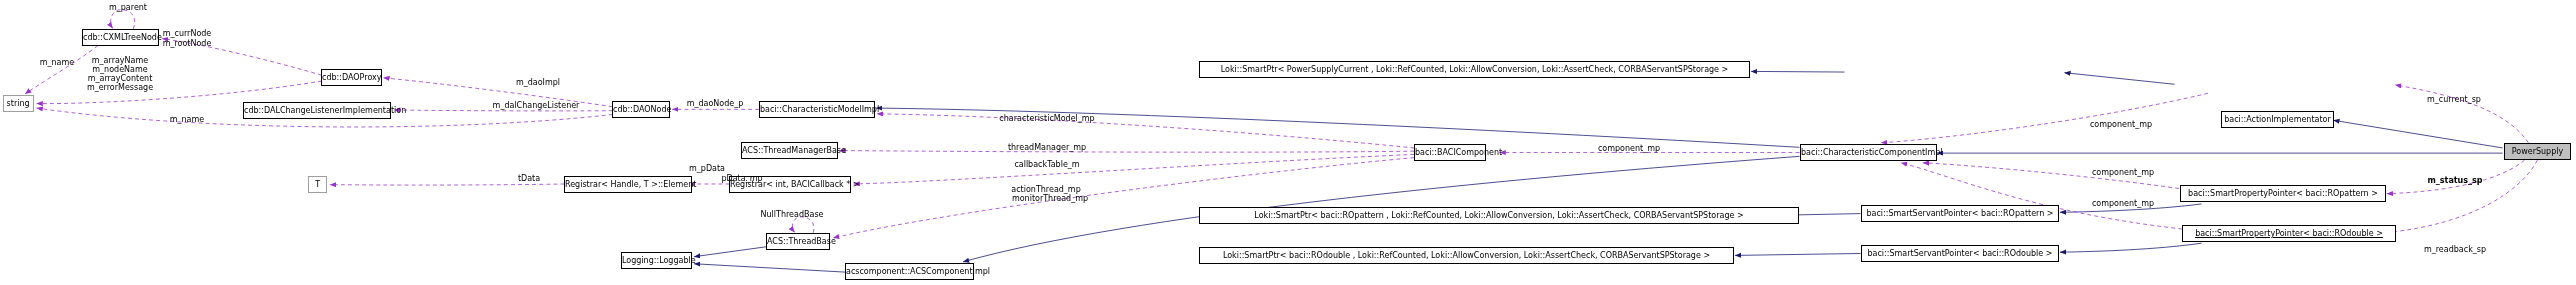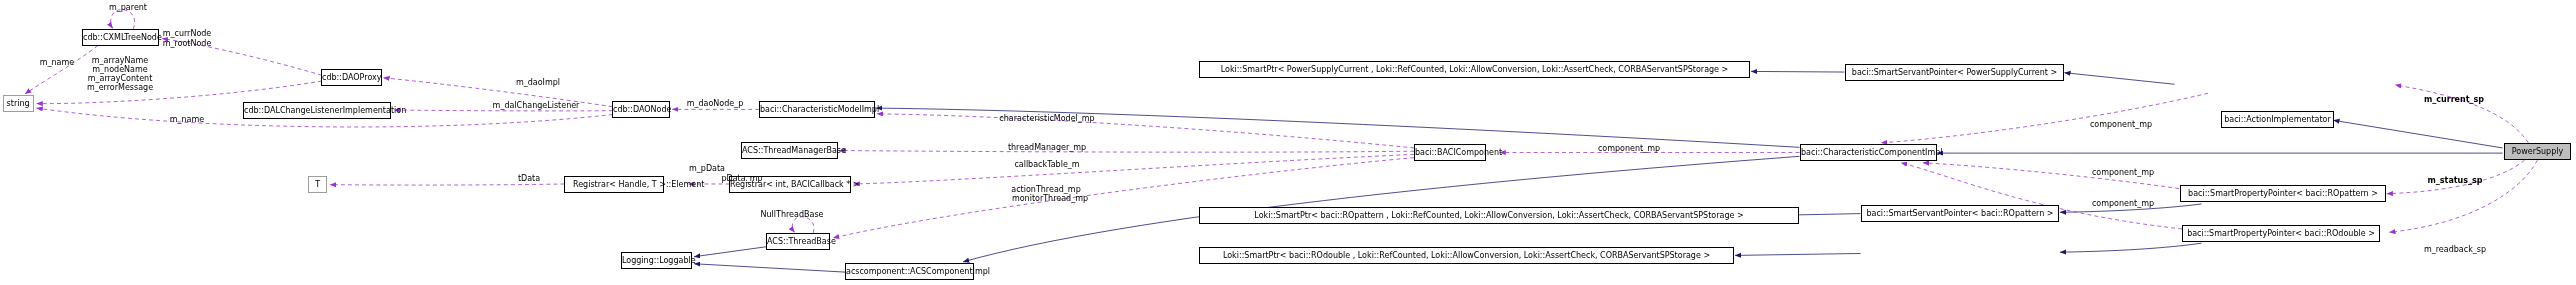--- a/index.html
+++ b/index.html
@@ -65,36 +65,36 @@
       <path d="M1132,286 L1068,286" class="edge usage" marker-end="url(#arrow-usage)"></path>
       <path d="M875,286 C760,288 600,288 511,287" class="edge usage" marker-end="url(#arrow-usage)"></path>
     </svg>
 <div class="node external" style="left: 2.6px; top: 95px; width: 31px;">string</div>
     <div class="node" style="left: 82px; top: 29px; width: 77px;">cdb::CXMLTreeNode</div>
     <div class="node" style="left: 321px; top: 69px; width: 61px;">cdb::DAOProxy</div>
     <div class="node" style="left: 243px; top: 102px; width: 148px;">cdb::DALChangeListenerImplementation</div>
     <div class="node" style="left: 612px; top: 101px; width: 58px;">cdb::DAONode</div>
     <div class="node" style="left: 759px; top: 101px; width: 116px;">baci::CharacteristicModelImpl</div>
     <div class="node" style="left: 741px; top: 142px; width: 97px;">ACS::ThreadManagerBase</div>
-    <div class="node" style="left: 564px; top: 176px; width: 100px; padding-left: 8px;">Registrar&lt; Handle, T &gt;::Element</div>
+    <div class="node" style="left: 564px; top: 176px; width: 128px;">Registrar&lt; Handle, T &gt;::Element</div>
     <div class="node" style="left: 729px; top: 176px; width: 122px;">Registrar&lt; int, BACICallback * &gt;</div>
     <div class="node external" style="left: 308px; top: 176px; width: 19.3px;">T</div>
     <div class="node" style="left: 766px; top: 233px; width: 64px;">ACS::ThreadBase</div>
     <div class="node" style="left: 621px; top: 252px; width: 71px;">Logging::Loggable</div>
     <div class="node" style="left: 845px; top: 263px; width: 129px;">acscomponent::ACSComponentImpl</div>
     <div class="node" style="left: 1199px; top: 61px; width: 551px;">Loki::SmartPtr&lt; PowerSupplyCurrent , Loki::RefCounted, Loki::AllowConversion, Loki::AssertCheck, CORBAServantSPStorage &gt;</div>
-    <div class="node" style="left: 1845px; top: 64px; width: 219px;">baci::SmartServantPointer&lt; PowerSupplyCurrent &gt;</div>
     <div class="node" style="left: 1414px; top: 144px; width: 72px;">baci::BACIComponent</div>
     <div class="node" style="left: 1800px; top: 144px; width: 137px;">baci::CharacteristicComponentImpl</div>
     <div class="node" style="left: 1199px; top: 207px; width: 600px;">Loki::SmartPtr&lt; baci::ROpattern , Loki::RefCounted, Loki::AllowConversion, Loki::AssertCheck, CORBAServantSPStorage &gt;</div>
     <div class="node" style="left: 1861px; top: 205px; width: 198px;">baci::SmartServantPointer&lt; baci::ROpattern &gt;</div>
     <div class="node" style="left: 1199px; top: 247px; width: 535px;">Loki::SmartPtr&lt; baci::ROdouble , Loki::RefCounted, Loki::AllowConversion, Loki::AssertCheck, CORBAServantSPStorage &gt;</div>
+    <div class="node" style="left: 1861px; top: 245px; width: 198px;">baci::SmartServantPointer&lt; baci::ROdouble &gt;</div>
     <div class="node" style="left: 2221px; top: 111px; width: 113px;">baci::ActionImplementator</div>
     <div class="node" style="left: 2180px; top: 185px; width: 206px;">baci::SmartPropertyPointer&lt; baci::ROpattern &gt;</div>
-    <div class="node" style="left: 2182px; top: 225px; width: 198px;">baci::SmartPropertyPointer&lt; baci::ROdouble &gt;</div>
+    <div class="node" style="left: 2182px; top: 225px; width: 214px; text-decoration: underline;">baci::SmartPropertyPointer&lt; baci::ROdouble &gt;</div>
     <div class="node current" style="left: 2504px; top: 143px; width: 67px;">PowerSupply</div>
     <div class="edge-label" style="left: 122px; top: 7px; padding-left: 12px;">m_parent</div>
     <div class="edge-label" style="left: 57px; top: 62px;">m_name</div>
     <div class="edge-label" style="left: 187px; top: 33px;">m_currNode</div>
     <div class="edge-label" style="left: 187px; top: 43px;">m_rootNode</div>
     <div class="edge-label" style="left: 120px; top: 60px;">m_arrayName</div>
     <div class="edge-label" style="left: 120px; top: 69px;">m_nodeName</div>
     <div class="edge-label" style="left: 120px; top: 78px;">m_arrayContent</div>
     <div class="edge-label" style="left: 120px; top: 87px;">m_errorMessage</div>
     <div class="edge-label" style="left: 187px; top: 119px;">m_name</div>
@@ -107,17 +107,17 @@
     <div class="edge-label" style="left: 1046px; top: 189px;">actionThread_mp</div>
     <div class="edge-label" style="left: 1050px; top: 198px;">monitorThread_mp</div>
     <div class="edge-label" style="left: 707px; top: 168px;">m_pData</div>
     <div class="edge-label" style="left: 707px; top: 178px; margin-left: 35px;">pData_mp</div>
     <div class="edge-label" style="left: 529px; top: 178px;">tData</div>
     <div class="edge-label" style="left: 792px; top: 214px;">NullThreadBase</div>
     <div class="edge-label" style="left: 1629px; top: 148px;">component_mp</div>
     <div class="edge-label" style="left: 2121px; top: 124px;">component_mp</div>
     <div class="edge-label" style="left: 2123px; top: 172px;">component_mp</div>
     <div class="edge-label" style="left: 2123px; top: 203px;">component_mp</div>
-    <div class="edge-label" style="left: 2454px; top: 99px; font-weight: bold;">m_current_sp</div>
+    <div class="edge-label" style="left: 2454px; top: 99px;">m_current_sp</div>
     <div class="edge-label" style="left: 2455px; top: 180px; font-weight: bold;">m_status_sp</div>
     <div class="edge-label" style="left: 2455px; top: 207px; margin-top: 42px;">m_readback_sp</div>
   </div>
 
 
 </body></html>

